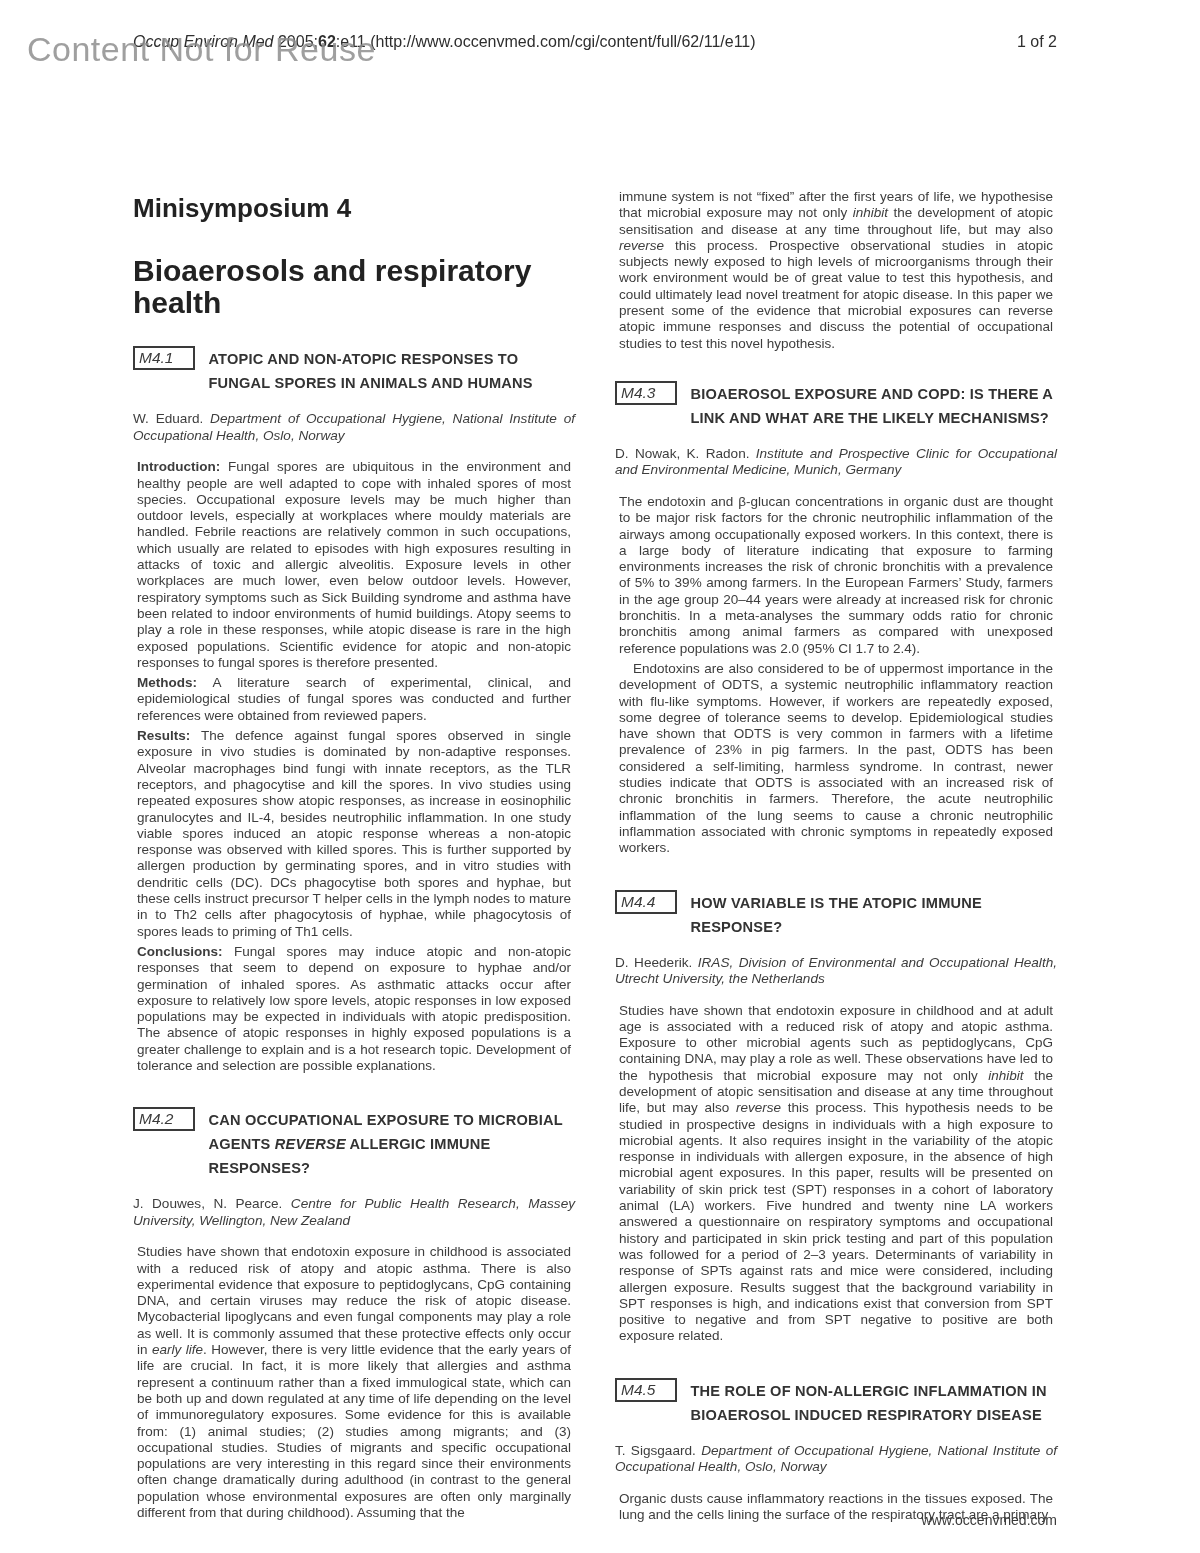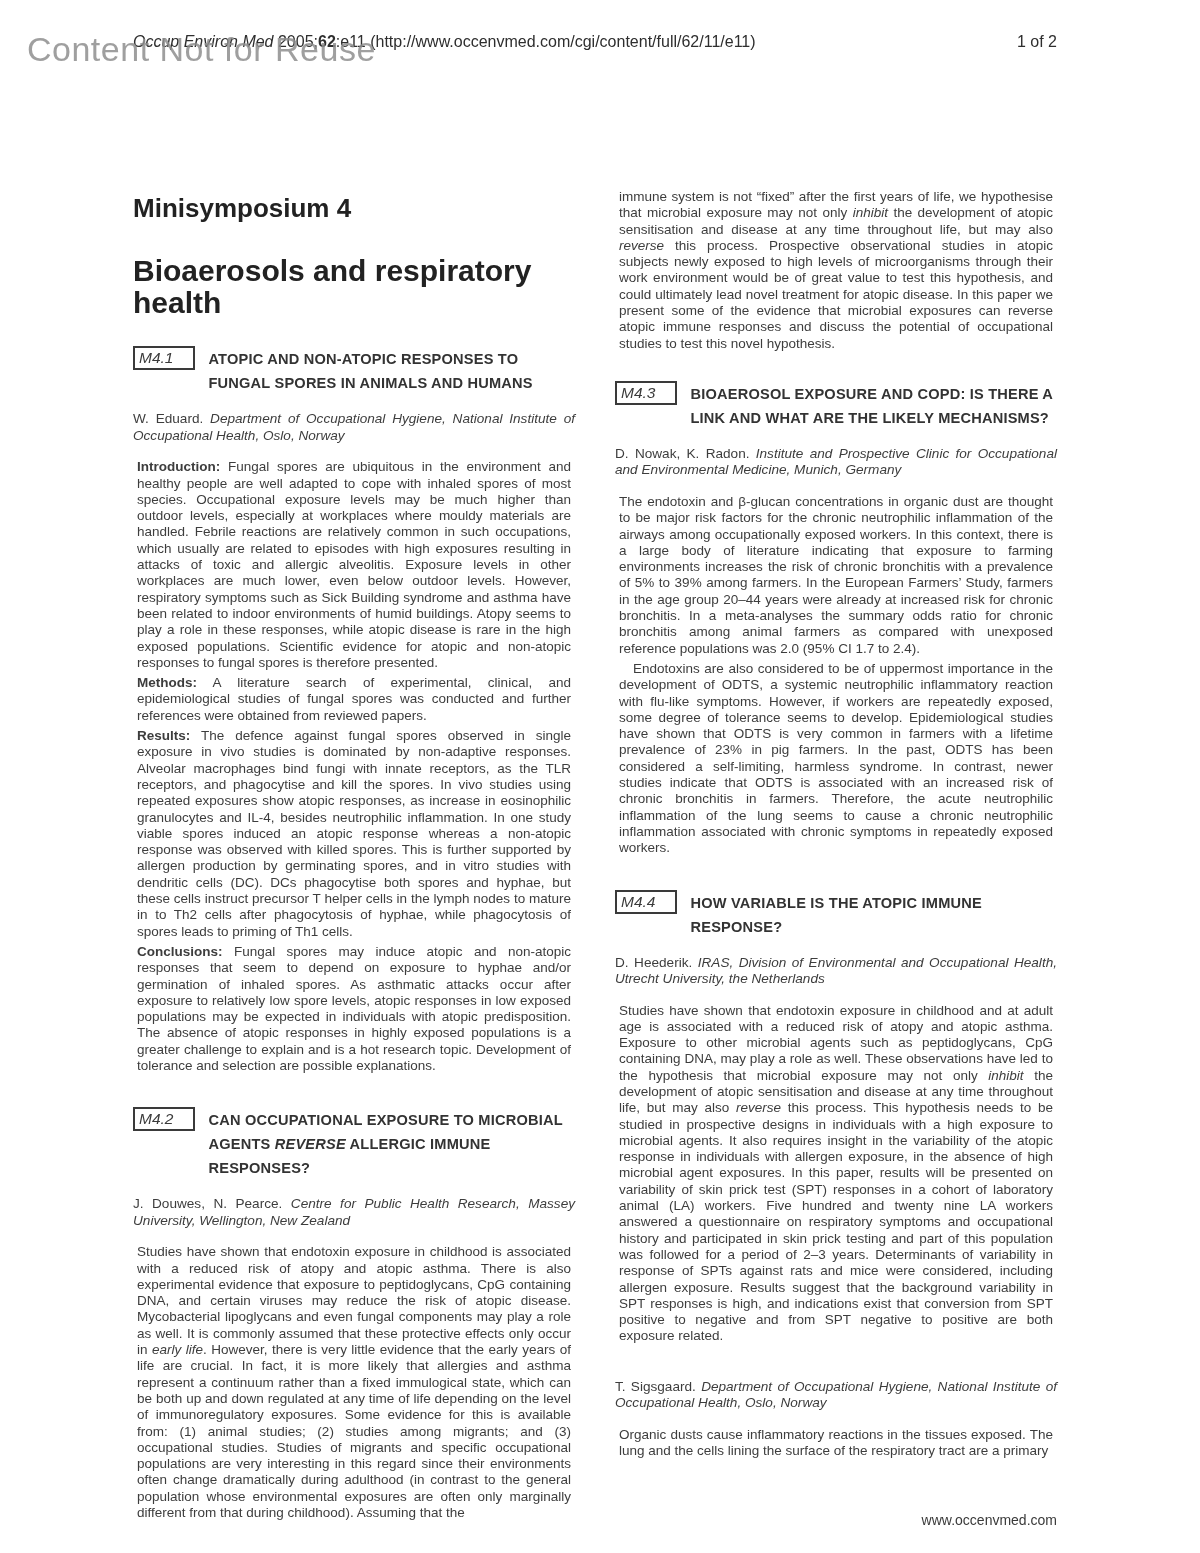--- a/index.html
+++ b/index.html
@@ -203,20 +203,24 @@
       <div class="abstract">
         <div class="abs-head">
           <span class="abs-id">M4.4</span>
           <h3 class="abs-title"><span>HOW VARIABLE IS THE ATOPIC IMMUNE RESPONSE?</span></h3>
         </div>
         <p class="authors"><span>D. Heederik. </span><span class="i">IRAS, Division of Environmental and Occupational Health, Utrecht University, the Netherlands</span></p>
         <p class="body lead"><span>Studies have shown that endotoxin exposure in childhood and at adult age is associated with a reduced risk of atopy and atopic asthma. Exposure to other microbial agents such as peptidoglycans, CpG containing DNA, may play a role as well. These observations have led to the hypothesis that microbial exposure may not only </span><span class="i">inhibit</span><span> the development of atopic sensitisation and disease at any time throughout life, but may also </span><span class="i">reverse</span><span> this process. This hypothesis needs to be studied in prospective designs in individuals with a high exposure to microbial agents. It also requires insight in the variability of the atopic response in individuals with allergen exposure, in the absence of high microbial agent exposures. In this paper, results will be presented on variability of skin prick test (SPT) responses in a cohort of laboratory animal (LA) workers. Five hundred and twenty nine LA workers answered a questionnaire on respiratory symptoms and occupational history and participated in skin prick testing and part of this population was followed for a period of 2–3 years. Determinants of variability in response of SPTs against rats and mice were considered, including allergen exposure. Results suggest that the background variability in SPT responses is high, and indications exist that conversion from SPT positive to negative and from SPT negative to positive are both exposure related.</span></p>
       </div>
 
       <div class="abstract">
+        <div class="abs-head">
+          <span class="abs-id">M4.5</span>
+          <h3 class="abs-title"><span>THE ROLE OF NON-ALLERGIC INFLAMMATION IN BIOAEROSOL INDUCED RESPIRATORY DISEASE</span></h3>
+        </div>
         <p class="authors"><span>T. Sigsgaard. </span><span class="i">Department of Occupational Hygiene, National Institute of Occupational Health, Oslo, Norway</span></p>
         <p class="body lead"><span>Organic dusts cause inflammatory reactions in the tissues exposed. The lung and the cells lining the surface of the respiratory tract are a primary</span></p>
       </div>
     </div>
 
   </div>
 
   <div class="footer">
     <span>www.occenvmed.com</span>
   </div>

